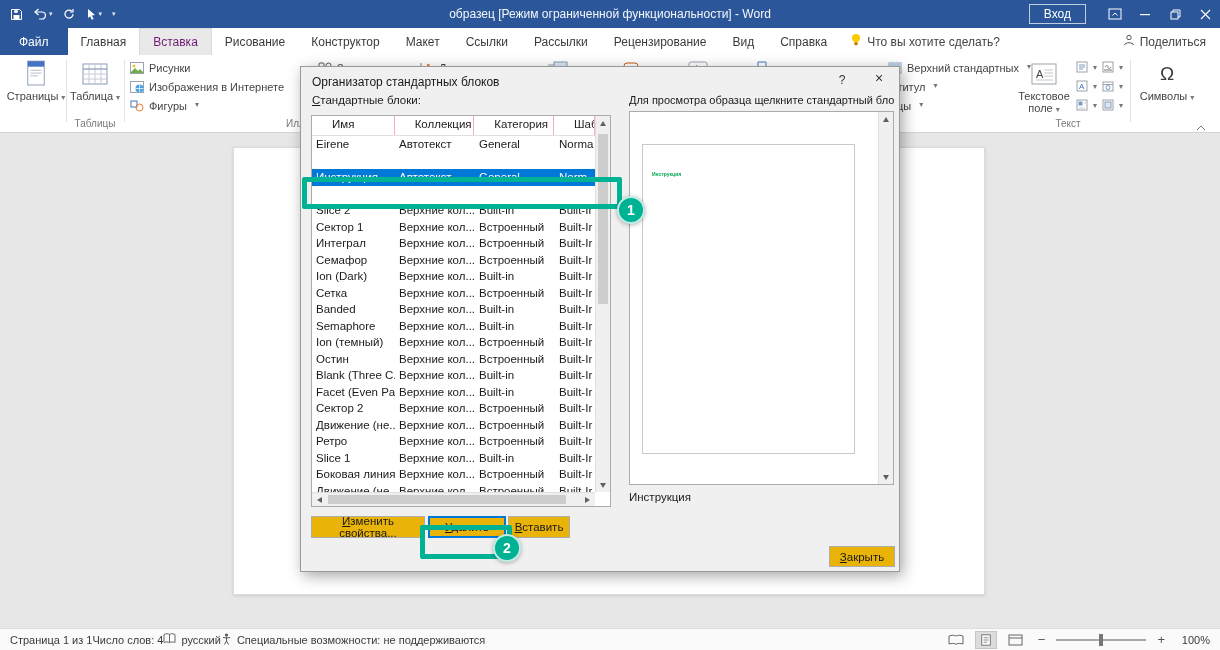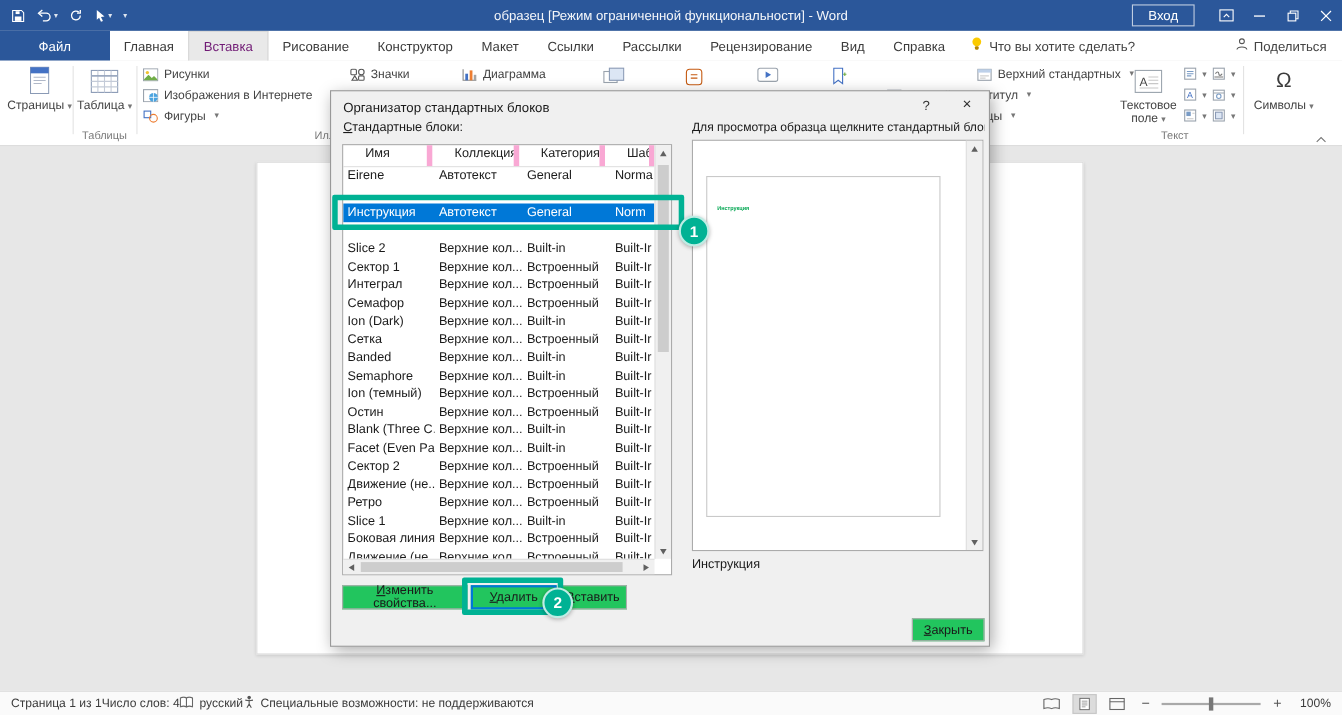--- a/index.html
+++ b/index.html
@@ -13,21 +13,21 @@
 .qat-ic{display:inline-flex;align-items:center;gap:2px}
 .qcaret::after{content:"▾";font-size:7px;color:#fff;opacity:.85}
 .tb-title{position:absolute;left:200px;right:200px;text-align:center;font-size:12px;color:#fff;opacity:.95;white-space:nowrap;overflow:hidden;pointer-events:none}
 .tb-right{margin-left:auto;display:flex;align-items:center;height:100%}
 .signin{border:1px solid rgba(255,255,255,.7);color:#fff;font-size:12px;padding:2px 14px;margin-right:14px;cursor:default}
 .winbtn{width:30px;height:28px;display:flex;align-items:center;justify-content:center}
 
 
 .tabrow{position:absolute;top:28px;left:0;right:0;height:27px;background:#fff;display:flex;align-items:stretch;font-size:12px;z-index:4}
 .tab{display:flex;align-items:center;padding:0 13px;color:#3b3b3b;white-space:nowrap}
-.tab.file{background:#2b579a;color:#fff;padding:0 35px}
+.tab.file{background:#2b579a;color:#fff;padding:0 19px}
 .tab.active{background:#e9e9e9;color:#701a75;border:1px solid #d8d8d8;border-bottom:none}
 .tellme{display:flex;align-items:center;gap:5px;margin-left:10px;color:#444;white-space:nowrap}
 .share{margin-left:auto;display:flex;align-items:center;gap:5px;margin-right:14px;color:#444;white-space:nowrap}
 
 
 .ribbon{position:absolute;top:55px;left:0;right:0;height:78px;background:#fff;border-bottom:1px solid #d5d5d5;z-index:3}
 .vsep{position:absolute;top:5px;height:62px;width:1px;background:#e3e3e3}
 .big-btn{position:absolute;top:3px;display:flex;flex-direction:column;align-items:center;font-size:11px;color:#444;text-align:center;line-height:12px}
 .big-btn .ic{height:32px;display:flex;align-items:center}
 .small-btn{position:absolute;display:flex;gap:5px;font-size:11px;color:#444;height:17px;white-space:nowrap}
@@ -36,44 +36,44 @@
 .ic-abs{position:absolute;top:6px}
 .mini-btn{position:absolute;display:flex;align-items:center;gap:2px}
 .ribbon-collapse{position:absolute;right:14px;top:62px}
 .omega{font-size:19px;color:#3c3c3c;line-height:30px}
 
 
 .docarea{position:absolute;top:133px;left:0;right:0;bottom:22px;background:#e7e7e7}
 .page{position:absolute;left:233px;top:14px;width:752px;bottom:33px;background:#fff;border:1px solid #dcdcdc;box-shadow:0 1px 3px rgba(0,0,0,.12)}
 
 
-.dlg{position:absolute;left:300px;top:82px;width:600px;height:506px;background:#f0f0f0;border:1px solid #999;box-shadow:3px 4px 14px rgba(0,0,0,.35);z-index:10;font-size:12px;color:#1a1a1a}
+.dlg{position:absolute;left:300px;top:66px;width:600px;height:506px;background:#f0f0f0;border:1px solid #999;box-shadow:3px 4px 14px rgba(0,0,0,.35);z-index:10;font-size:12px;color:#1a1a1a}
 .dlg-title-text{position:absolute;left:11px;top:8px;font-size:12px}
 .dlg-help{position:absolute;right:44px;top:6px;width:26px;text-align:center;color:#333}
 .dlg-x{position:absolute;right:5px;top:3px;width:30px;height:21px;text-align:center;font-size:14px;color:#333}
 .list-label{position:absolute;left:11px;top:27px;font-size:11.5px}
 .akl::first-letter{text-decoration:underline}
 .bbt{position:absolute;left:10px;top:48px;width:300px;height:392px;background:#fff;border:1px solid #ababab}
 .bbt-head{display:flex;height:20px;border-bottom:1px solid #e0e0e0;margin-right:15px}
-.bbt-col{font-size:11.5px;padding:2px 20px;border-right:5px solid #f9a8d4;overflow:hidden;white-space:nowrap;color:#222}
+.bbt-col{font-size:11.5px;padding:2px 20px;border-right:1px solid #f9a8d4;overflow:hidden;white-space:nowrap;color:#222}
 .bbt-body{position:absolute;left:0;top:20px;right:15px;bottom:14px;overflow:hidden}
 .bbt-row{display:flex;height:16.5px;align-items:center}
 .bbt-row.selected{background:#0078d7;color:#fff}
 .bbt-cell{font-size:11.5px;padding:0 4px;white-space:nowrap;overflow:hidden}
 .c-name{width:83px}.c-coll{width:80px}.c-cat{width:80px}.c-tpl{width:42px;flex:1}
 .vsb{position:absolute;top:0;right:0;width:15px;bottom:14px;background:#f0f0f0;border-left:1px solid #dfdfdf}
 .vsb .thumb{position:absolute;left:2px;right:2px;top:18px;height:170px;background:#cdcdcd}
 .hsb{position:absolute;left:0;right:15px;bottom:0;height:14px;background:#f0f0f0;border-top:1px solid #dfdfdf}
 .hsb .thumb{position:absolute;top:2px;height:9px;left:16px;width:238px;background:#cdcdcd}
 .sb-arr{position:absolute;width:15px;height:14px;display:flex;align-items:center;justify-content:center}
 .t-up{width:0;height:0;border-left:3.5px solid transparent;border-right:3.5px solid transparent;border-bottom:5px solid #606060}
 .t-down{width:0;height:0;border-left:3.5px solid transparent;border-right:3.5px solid transparent;border-top:5px solid #606060}
 .t-left{width:0;height:0;border-top:3.5px solid transparent;border-bottom:3.5px solid transparent;border-right:5px solid #606060}
 .t-right{width:0;height:0;border-top:3.5px solid transparent;border-bottom:3.5px solid transparent;border-left:5px solid #606060}
-.btn{position:absolute;height:22px;background:#22c55e;border:1px solid #adadad;font-size:11.5px;color:#1a1a1a;display:flex;align-items:center;justify-content:center}
+.btn{position:absolute;height:22px;background:#eab308;border:1px solid #adadad;font-size:11.5px;color:#1a1a1a;display:flex;align-items:center;justify-content:center}
 .btn.focused{border:2px solid #0078d7}
 .ak{display:block;width:100%;text-align:center}
 .ak::first-letter{text-decoration:underline}
 .preview-hint{position:absolute;left:328px;top:27px;width:266px;font-size:11px;white-space:nowrap;overflow:hidden}
 .preview{position:absolute;left:328px;top:44px;width:265px;height:374px;background:#fff;border:1px solid #ababab}
 .pv-sb{position:absolute;top:0;right:0;bottom:0;width:15px;background:#f0f0f0;border-left:1px solid #dfdfdf}
 .pv-page{position:absolute;left:12px;top:32px;width:213px;height:310px;background:#fff;border:1px solid #c9c9c9}
 .pv-text{position:absolute;left:9px;top:26px;font-size:5px;color:#00a651;font-weight:bold}
 .preview-caption{position:absolute;left:328px;top:424px;font-size:11.5px}
 

